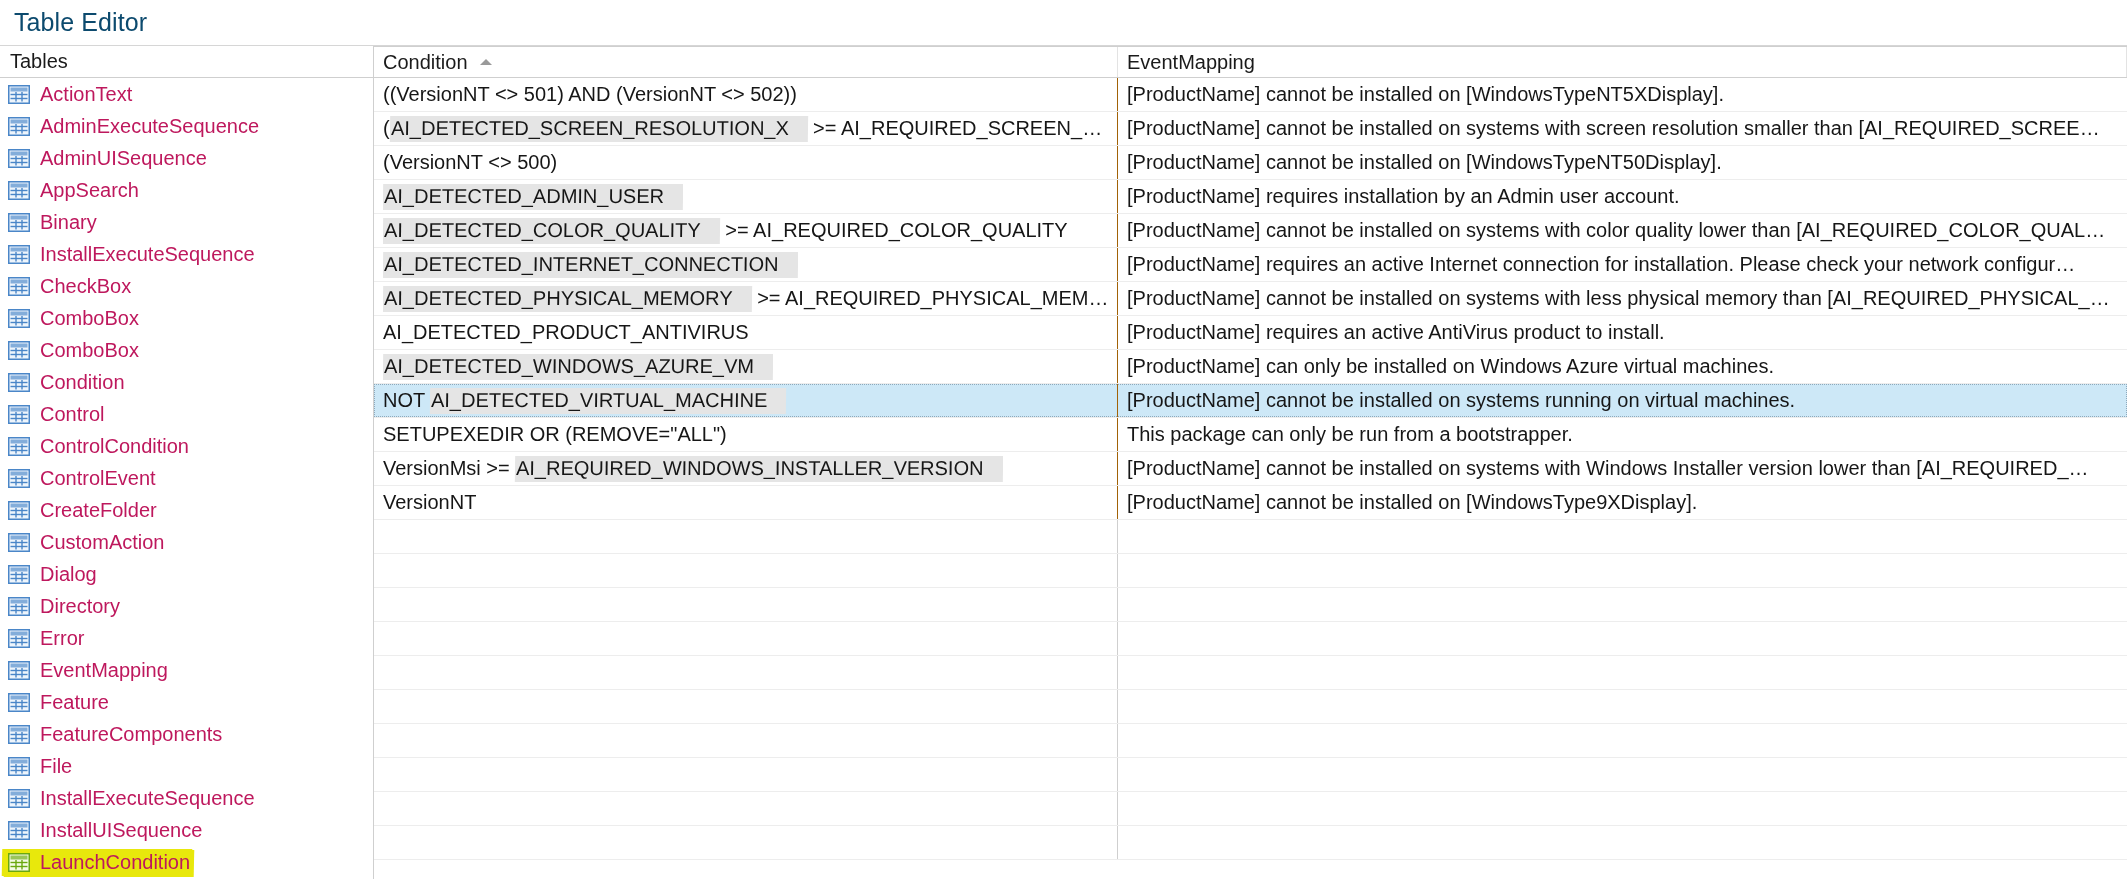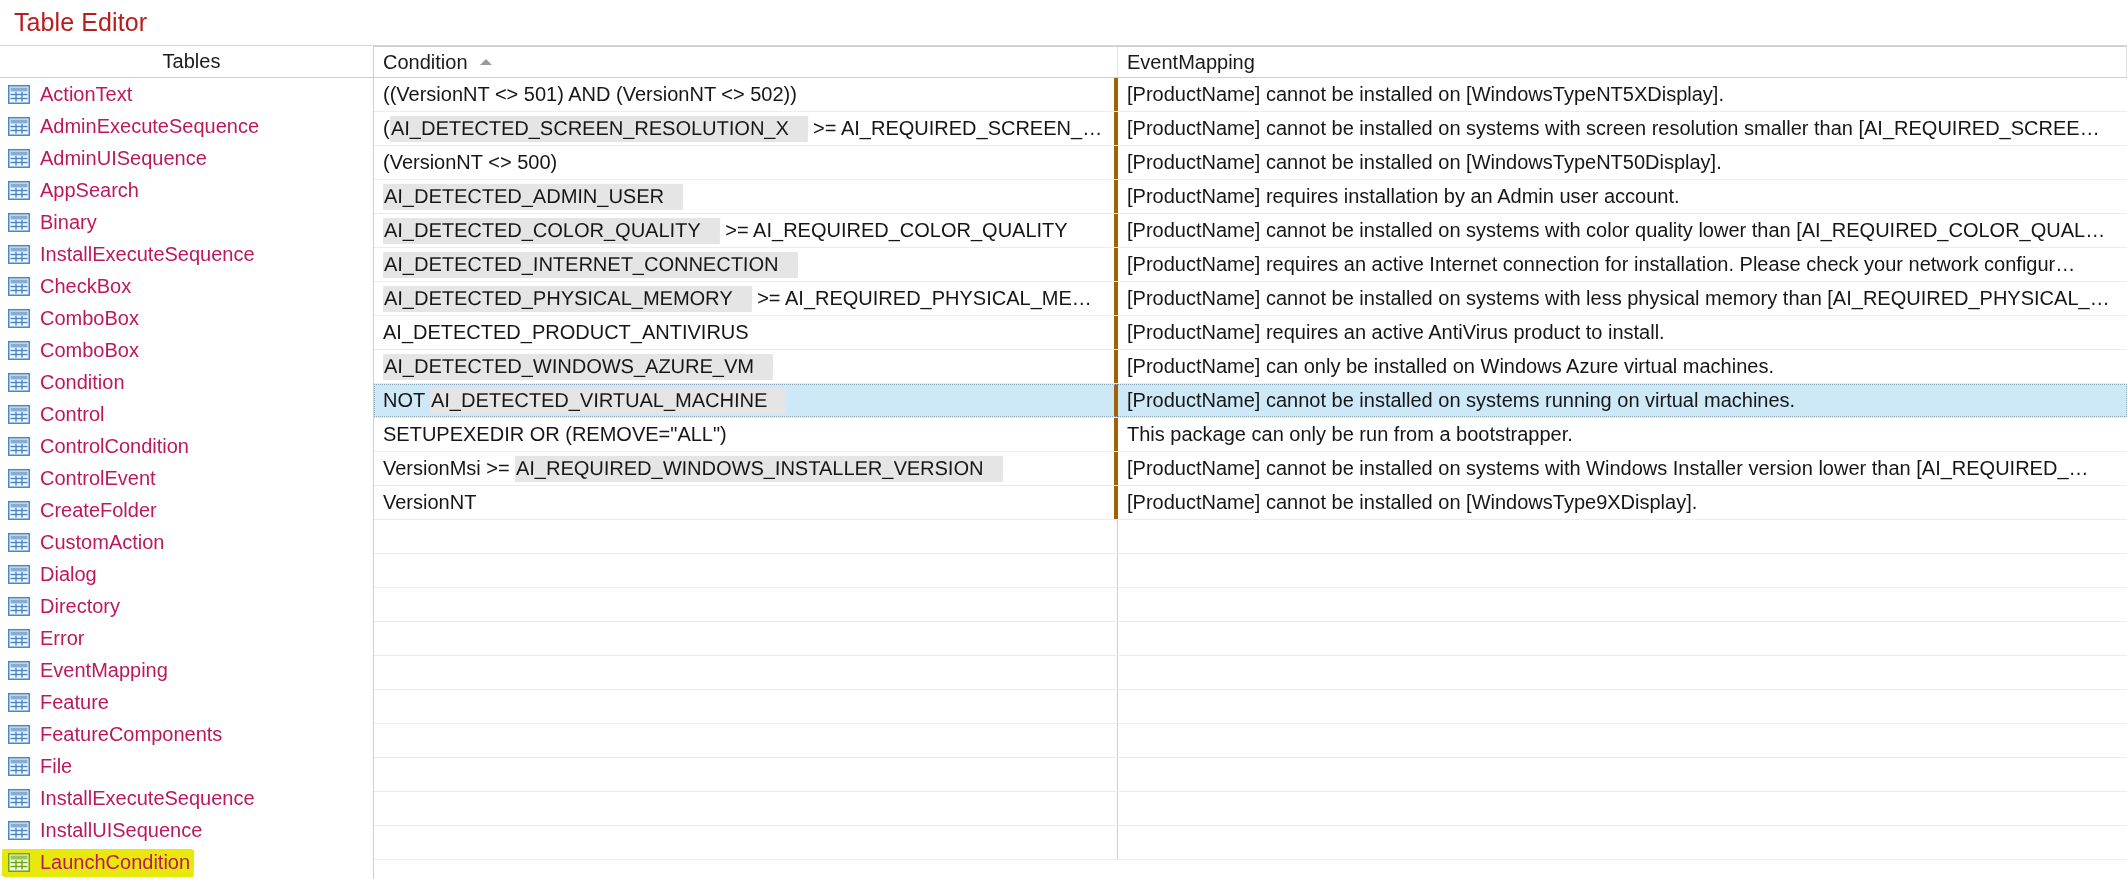--- a/index.html
+++ b/index.html
@@ -23,21 +23,21 @@
     height: 46px;
     flex: 0 0 46px;
     display: flex;
     align-items: center;
     padding-left: 14px;
     background: #ffffff;
     border-bottom: 1px solid #d6d6d6;
   }
   .titlebar .title {
     font-size: 25px;
-    color: #b91c1c;
+    color: #0c4a6e;
     letter-spacing: 0.1px;
   }
 
   
   .body {
     flex: 1 1 auto;
     display: flex;
     align-items: stretch;
     min-height: 0;
     background: #ffffff;
@@ -57,21 +57,20 @@
     flex: 0 0 32px;
     display: flex;
     align-items: center;
     padding-left: 10px;
     font-size: 20px;
     color: #1a1a1a;
     background: #ffffff;
     border: 1px solid #cfcfcf;
     border-left: none;
     border-top: none;
-    justify-content: center;
   }
   .tables-list {
     flex: 1 1 auto;
     overflow: hidden;
     border-right: 1px solid #cfcfcf;
     position: relative;
   }
   .table-item {
     height: 32px;
     display: flex;
@@ -170,21 +169,21 @@
     color: #161616;
     padding-left: 9px;
     padding-right: 6px;
     white-space: nowrap;
     overflow: hidden;
     text-overflow: ellipsis;
     position: relative;
   }
   .cell.cond {
     width: 744px; flex: 0 0 744px;
-    border-right: 4px solid #a16207;
+    border-right: 1px solid #a16207;
   }
   .cell.desc {
     flex: 1 1 auto; min-width: 0;
   }
   .cell .txt {
     position: relative;
     z-index: 2;
     overflow: hidden;
     text-overflow: ellipsis;
     white-space: nowrap;

